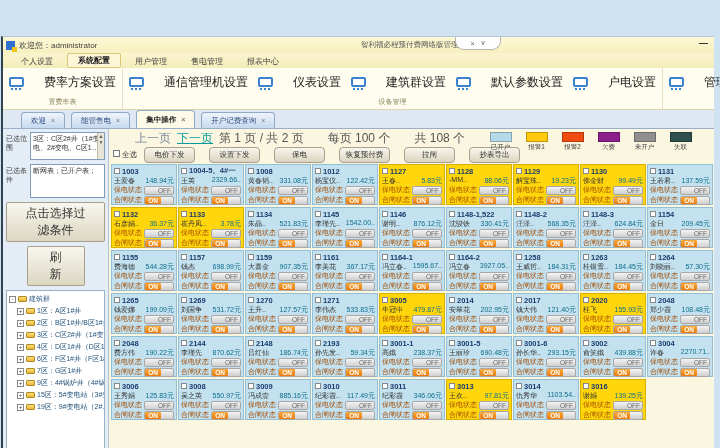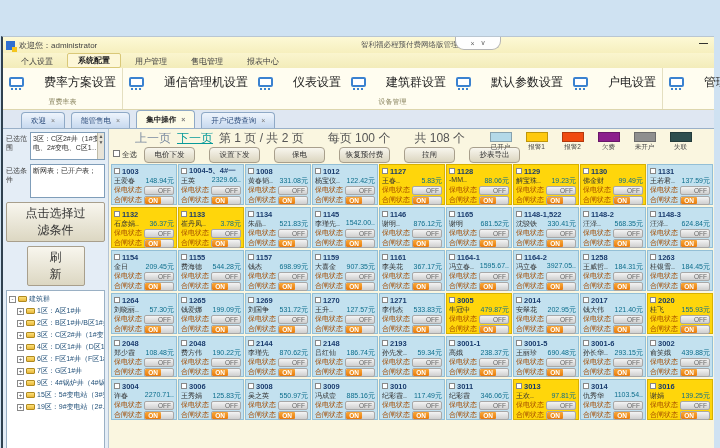--- a/index.html
+++ b/index.html
@@ -587,40 +587,20 @@
             <div class="crow">
               <span>合闸状态</span>
               <span class="tog on">
                 <span class="blk">ON</span>
               </span>
             </div>
           </div>
           <div class="card">
             <div class="chead">
               <span class="cbox"></span>
-              <span class="cid">1165</span>
-            </div>
-            <div class="cname">
-              <span class="nm">谢明</span>
-              <span class="bal">681.52元</span>
-            </div>
-            <div class="crow">
-              <span>保电状态</span>
-              <span class="tog off">OFF</span>
-            </div>
-            <div class="crow">
-              <span>合闸状态</span>
-              <span class="tog on">
-                <span class="blk">ON</span>
-              </span>
-            </div>
-          </div>
-          <div class="card">
-            <div class="chead">
-              <span class="cbox"></span>
               <span class="cid">1148-1,522</span>
             </div>
             <div class="cname">
               <span class="nm">沈骏铁</span>
               <span class="bal">330.41元</span>
             </div>
             <div class="crow">
               <span>保电状态</span>
               <span class="tog off">OFF</span>
             </div>

